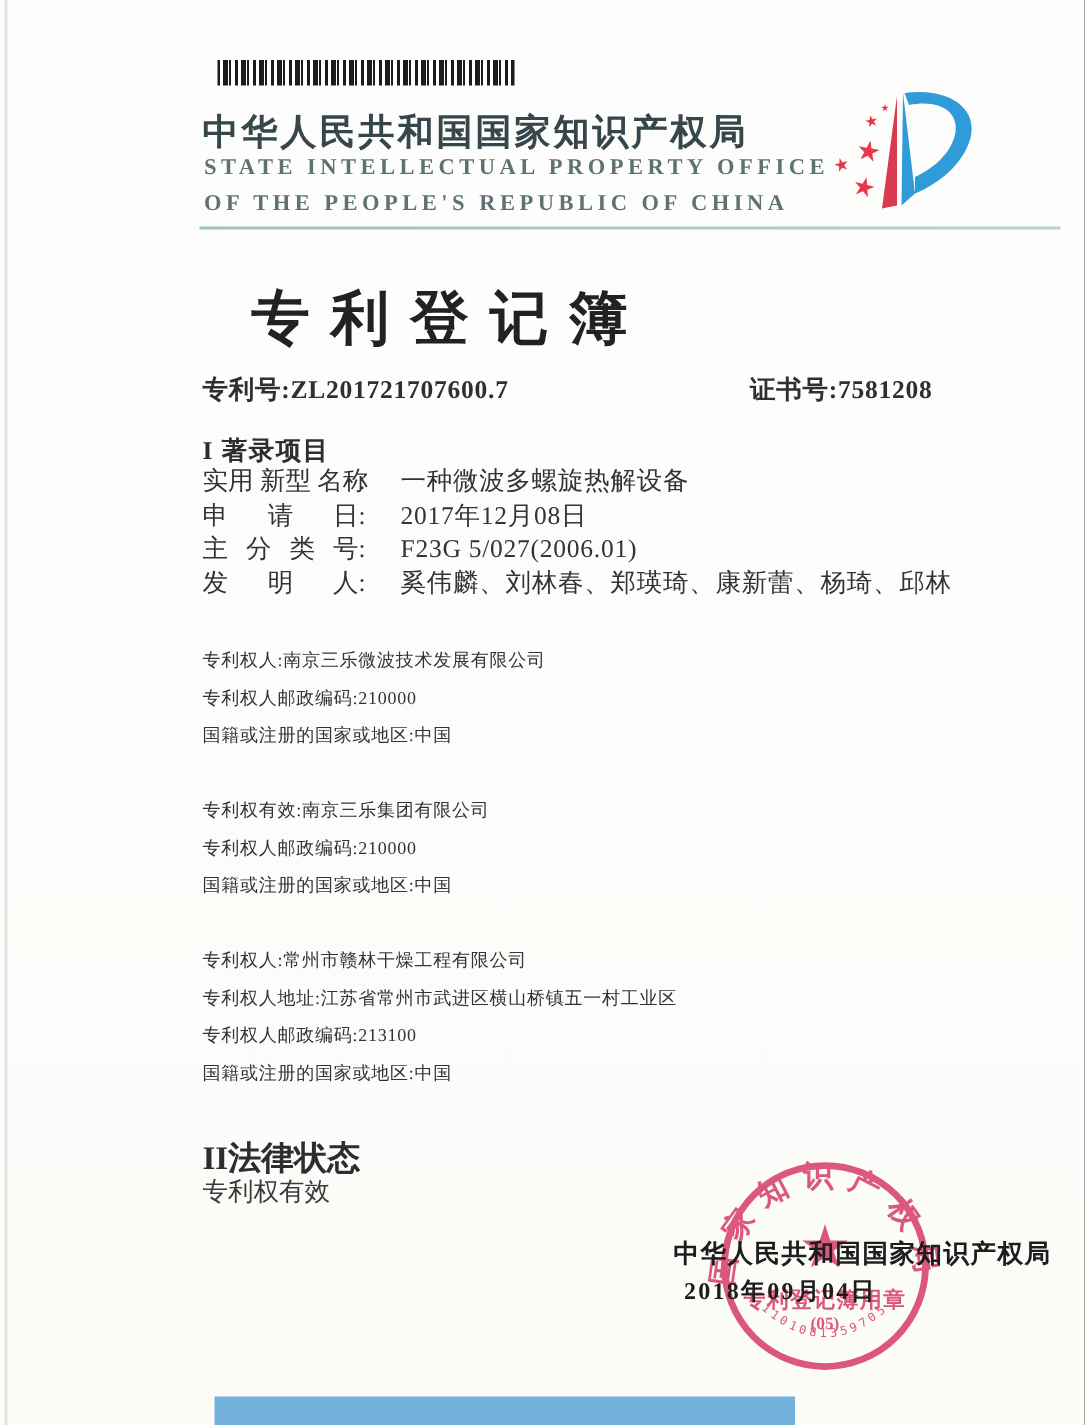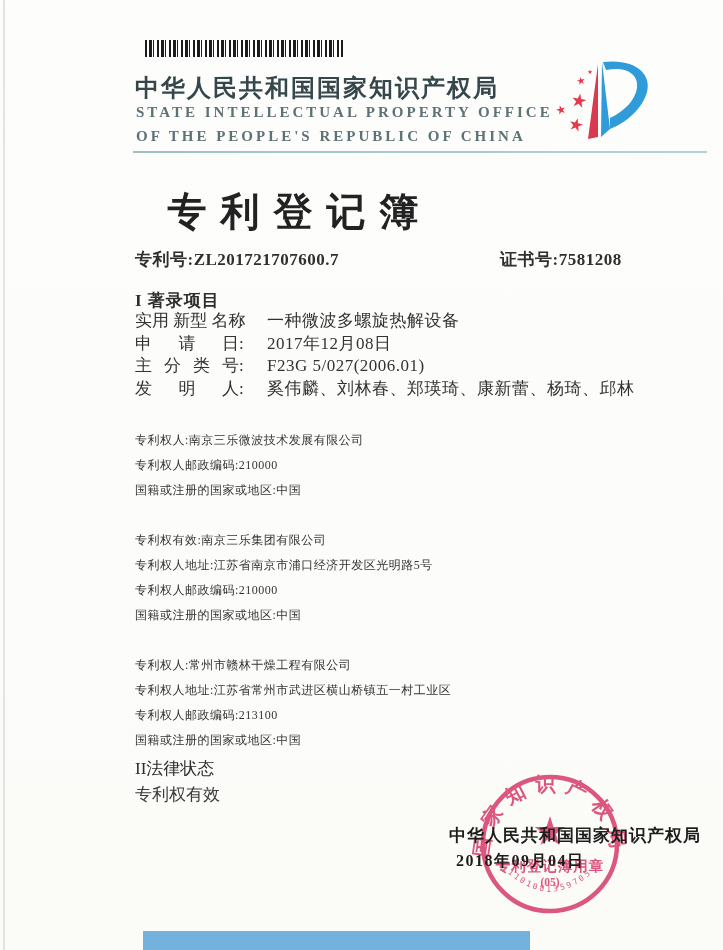--- a/index.html
+++ b/index.html
@@ -25,21 +25,21 @@
   .cert-no{position:absolute;left:500px;top:0;letter-spacing:0.5px;}
   .sec1-head{position:absolute;left:135px;top:289px;font-size:17px;font-weight:bold;color:#2d2d2d;letter-spacing:1px;}
   .fields{position:absolute;left:135px;top:310px;font-size:17px;line-height:22.5px;color:#333;}
   .frow{white-space:nowrap;}
   .flabel{display:inline-block;width:104px;text-align:justify;text-align-last:justify;}
   .fcolon{display:inline-block;width:10px;}
   .fvalue{display:inline-block;margin-left:18px;letter-spacing:0.5px;}
   .patentees{position:absolute;left:135px;top:428px;font-size:12px;color:#333;}
   .pblock{margin-bottom:25px;}
   .pline{line-height:25px;letter-spacing:0.5px;white-space:nowrap;}
-  .sec2-head{position:absolute;left:135px;top:757px;font-size:17px;font-weight:normal;color:#2d2d2d;}
+  .sec2-head{position:absolute;left:135px;top:757px;font-size:22px;font-weight:bold;color:#2d2d2d;}
   .legal-status{position:absolute;left:135px;top:783px;font-size:17px;color:#3a3a3a;}
   .seal{position:absolute;left:469px;top:763px;width:162px;height:162px;z-index:1;opacity:0.88;}
   .footer-agency{position:absolute;right:22px;top:824px;font-size:17px;font-weight:bold;color:#1d1d1d;letter-spacing:1px;z-index:2;}
   .footer-date{position:absolute;left:456px;top:851px;font-size:16px;font-weight:bold;color:#1d1d1d;letter-spacing:1.5px;z-index:2;text-align:right;}
   .bottom-bar{position:absolute;left:143px;top:931px;width:387px;height:19px;background:#74b2de;}
   .logo{position:absolute;left:530px;top:30px;width:150px;height:122px;}
 </style>
 </head>
 <body>
 
@@ -97,21 +97,20 @@
   </div>
 
   <div class="patentees">
     <div class="pblock">
       <div class="pline">专利权人:南京三乐微波技术发展有限公司</div>
       <div class="pline">专利权人邮政编码:210000</div>
       <div class="pline">国籍或注册的国家或地区:中国</div>
     </div>
     <div class="pblock">
       <div class="pline">专利权有效:南京三乐集团有限公司</div>
-      <div class="pline">专利权人地址:江苏省南京市浦口经济开发区光明路5号</div>
       <div class="pline">专利权人邮政编码:210000</div>
       <div class="pline">国籍或注册的国家或地区:中国</div>
     </div>
     <div class="pblock">
       <div class="pline">专利权人:常州市赣林干燥工程有限公司</div>
       <div class="pline">专利权人地址:江苏省常州市武进区横山桥镇五一村工业区</div>
       <div class="pline">专利权人邮政编码:213100</div>
       <div class="pline">国籍或注册的国家或地区:中国</div>
     </div>
   </div>

